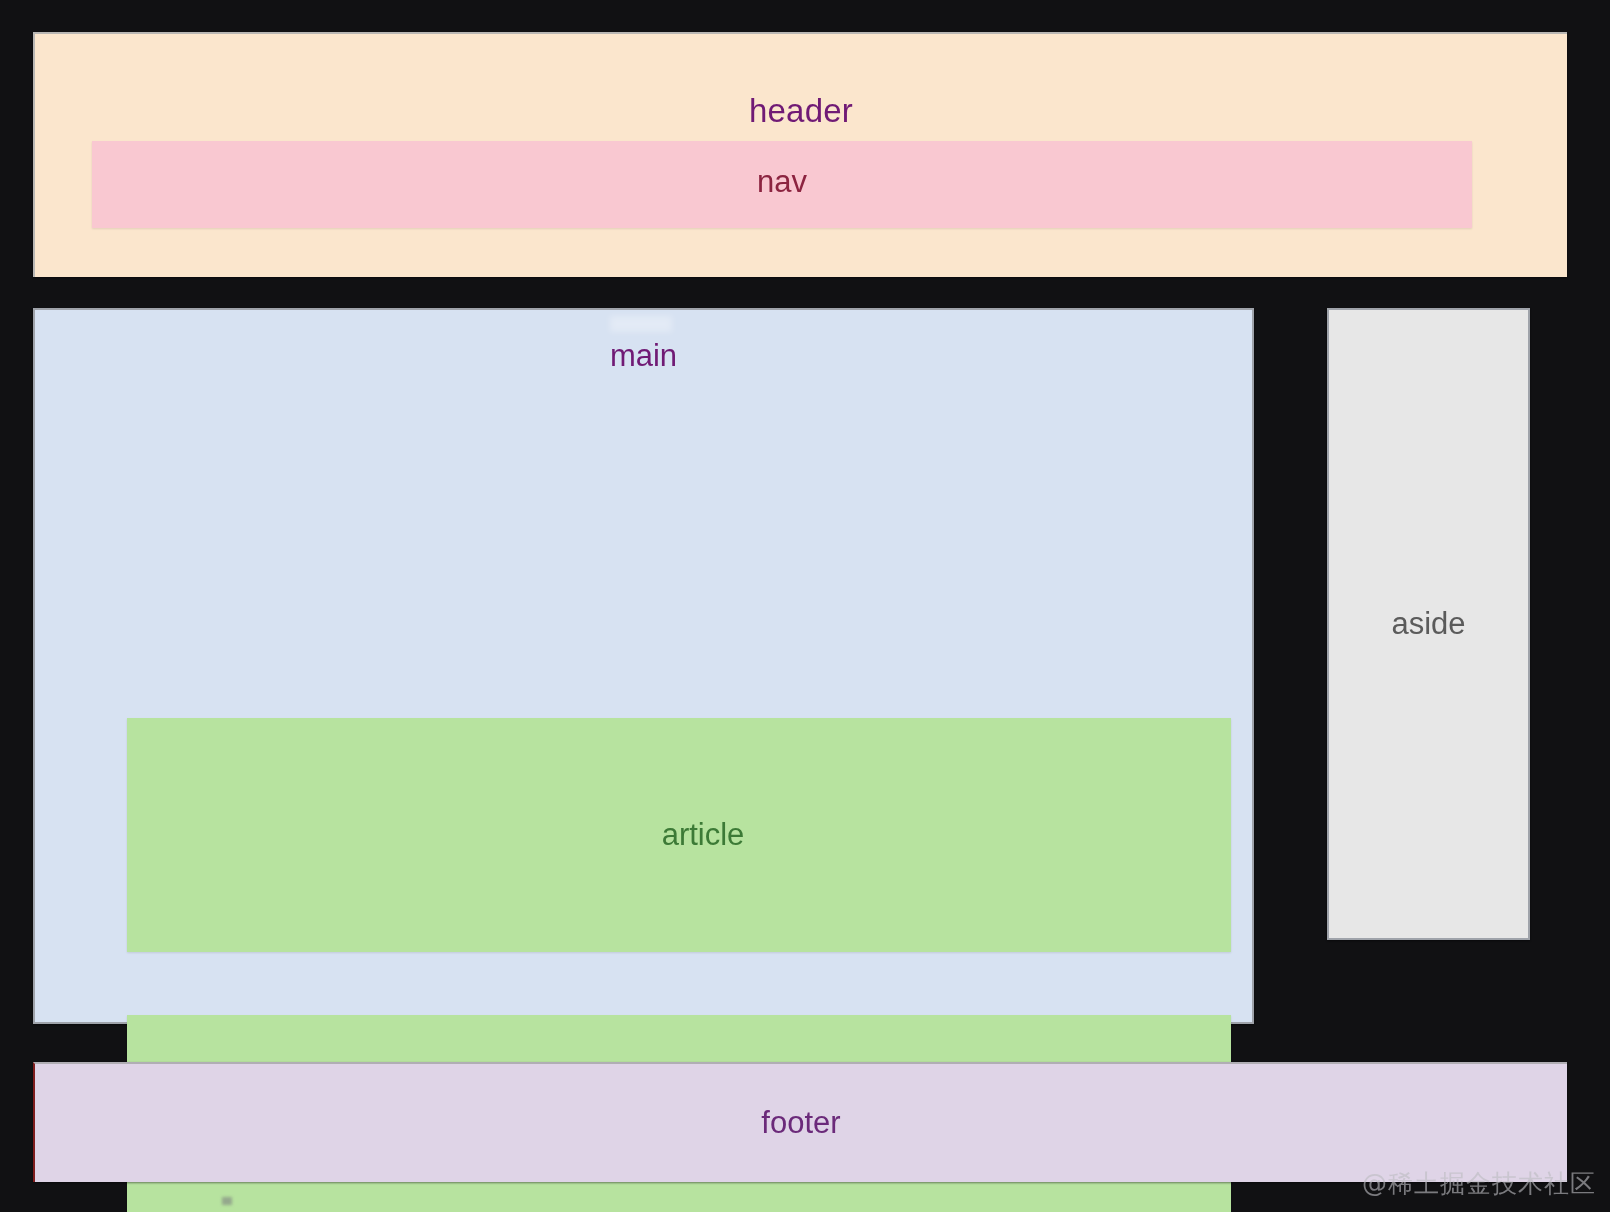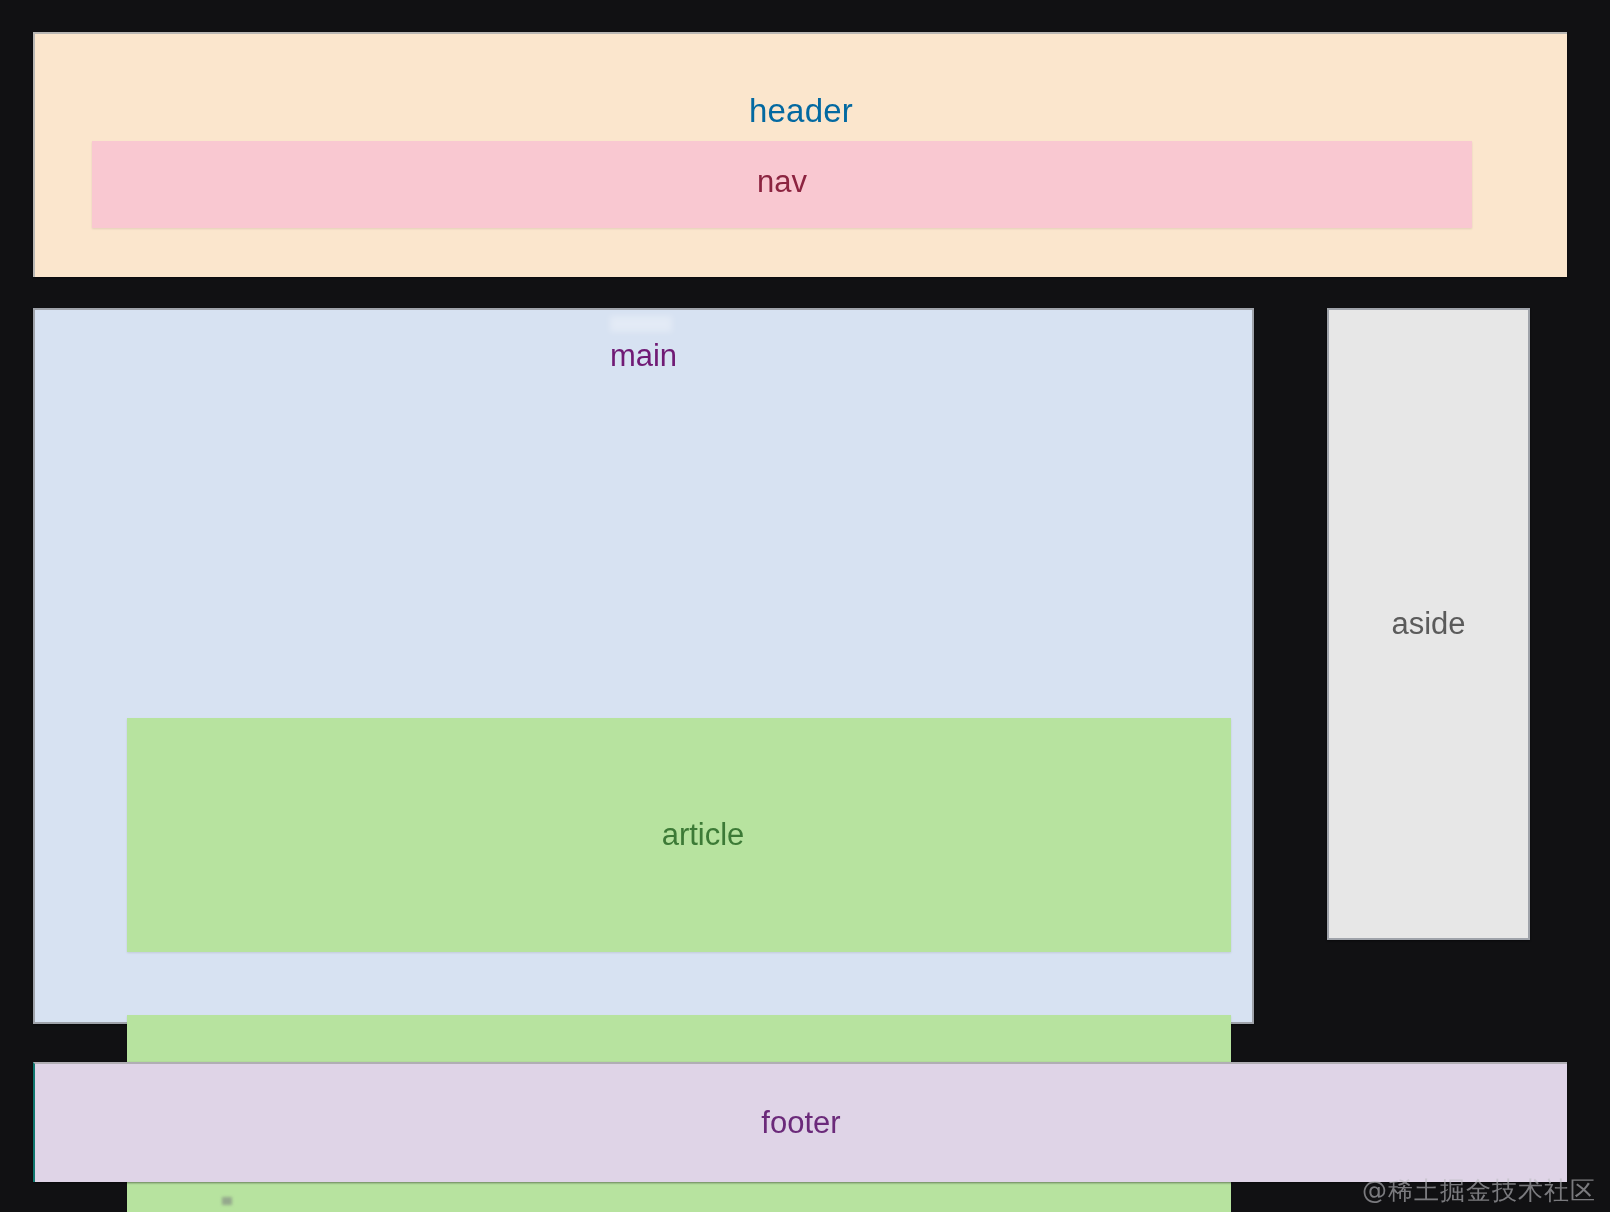--- a/index.html
+++ b/index.html
@@ -33,21 +33,21 @@
     border-left: 2px solid #b9b7b4;
     box-shadow: 0 1px 2px rgba(0,0,0,0.45);
   }
   .header-label {
     position: absolute;
     left: 0;
     right: 0;
     top: 58px;
     text-align: center;
     font-size: 33px;
-    color: #0369a1;
+    color: #701a75;
     letter-spacing: 0.2px;
   }
 
   
   .nav-box {
     left: 92px;
     top: 141px;
     width: 1380px;
     height: 87px;
     background: #F9C8D1;
@@ -142,39 +142,39 @@
   }
 
   
   .footer-box {
     left: 33px;
     top: 1062px;
     width: 1534px;
     height: 120px;
     background: #DFD4E7;
     border-top: 2px solid #b0aeb4;
-    border-left: 2px solid #0f766e;
+    border-left: 2px solid #7f1d1d;
     box-shadow: 0 1px 2px rgba(0,0,0,0.45);
   }
   .footer-label {
     position: absolute;
     left: 0;
     right: 0;
     top: 50%;
     transform: translateY(-50%);
     text-align: center;
     font-size: 31px;
     color: #6B2A7A;
   }
 
   
   .watermark {
     position: absolute;
     right: 14px;
-    bottom: 5px;
+    bottom: 12px;
     font-size: 25px;
     color: rgba(188,188,192,0.62);
     font-family: "DejaVu Sans", sans-serif;
     white-space: nowrap;
     letter-spacing: 1px;
   }
   .speck {
     position: absolute;
     left: 222px;
     top: 1197px;

